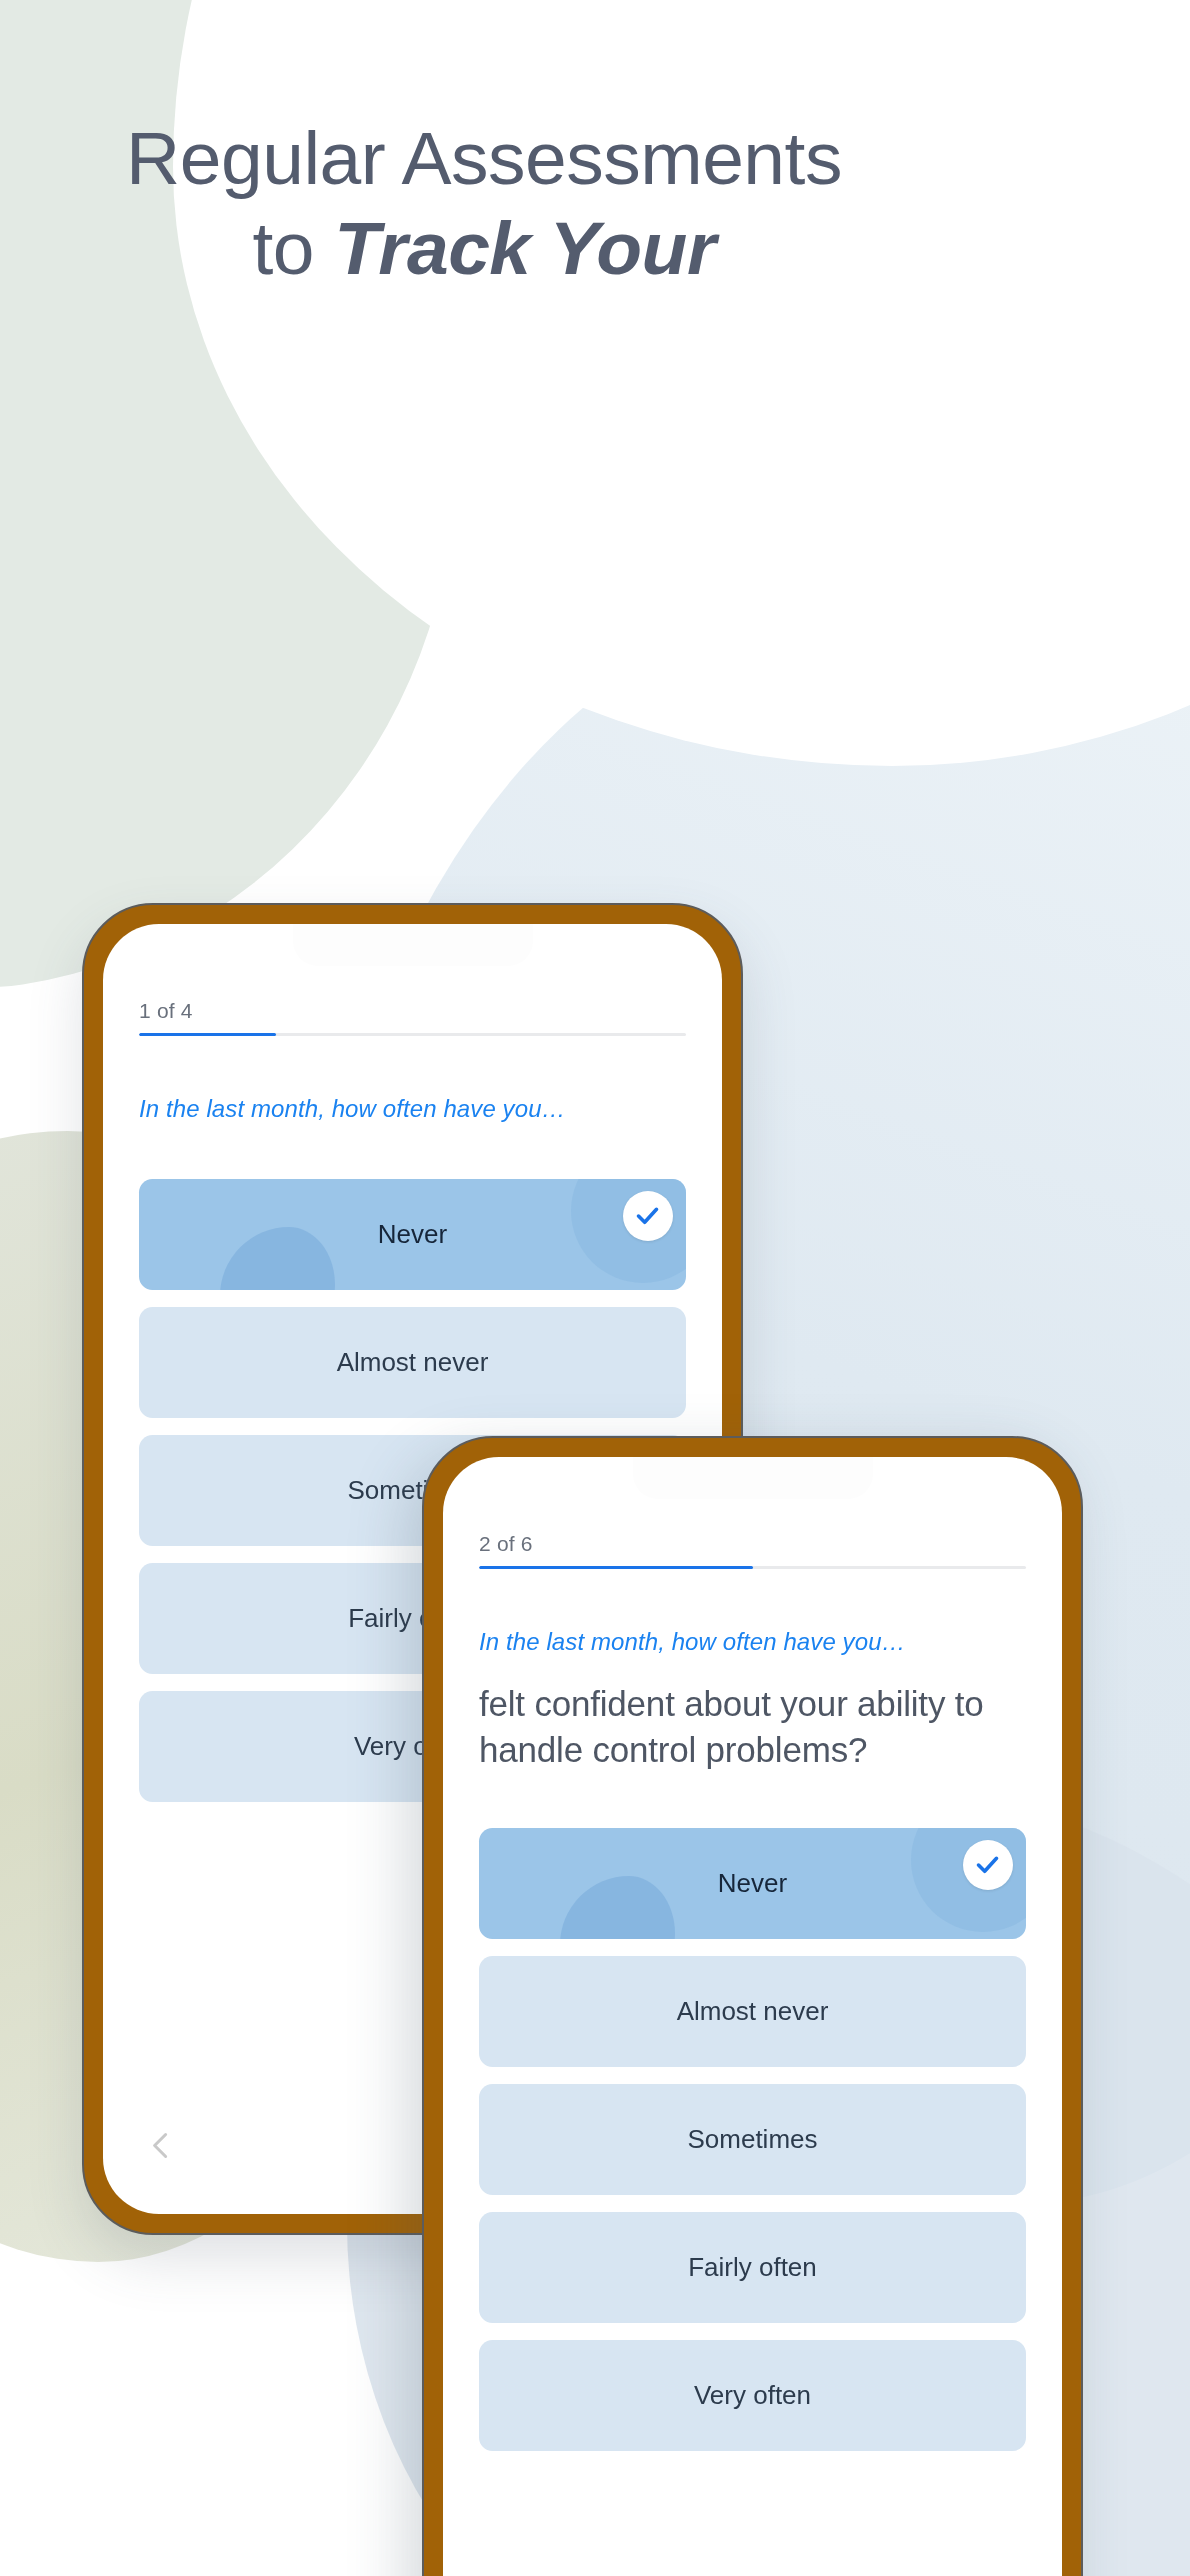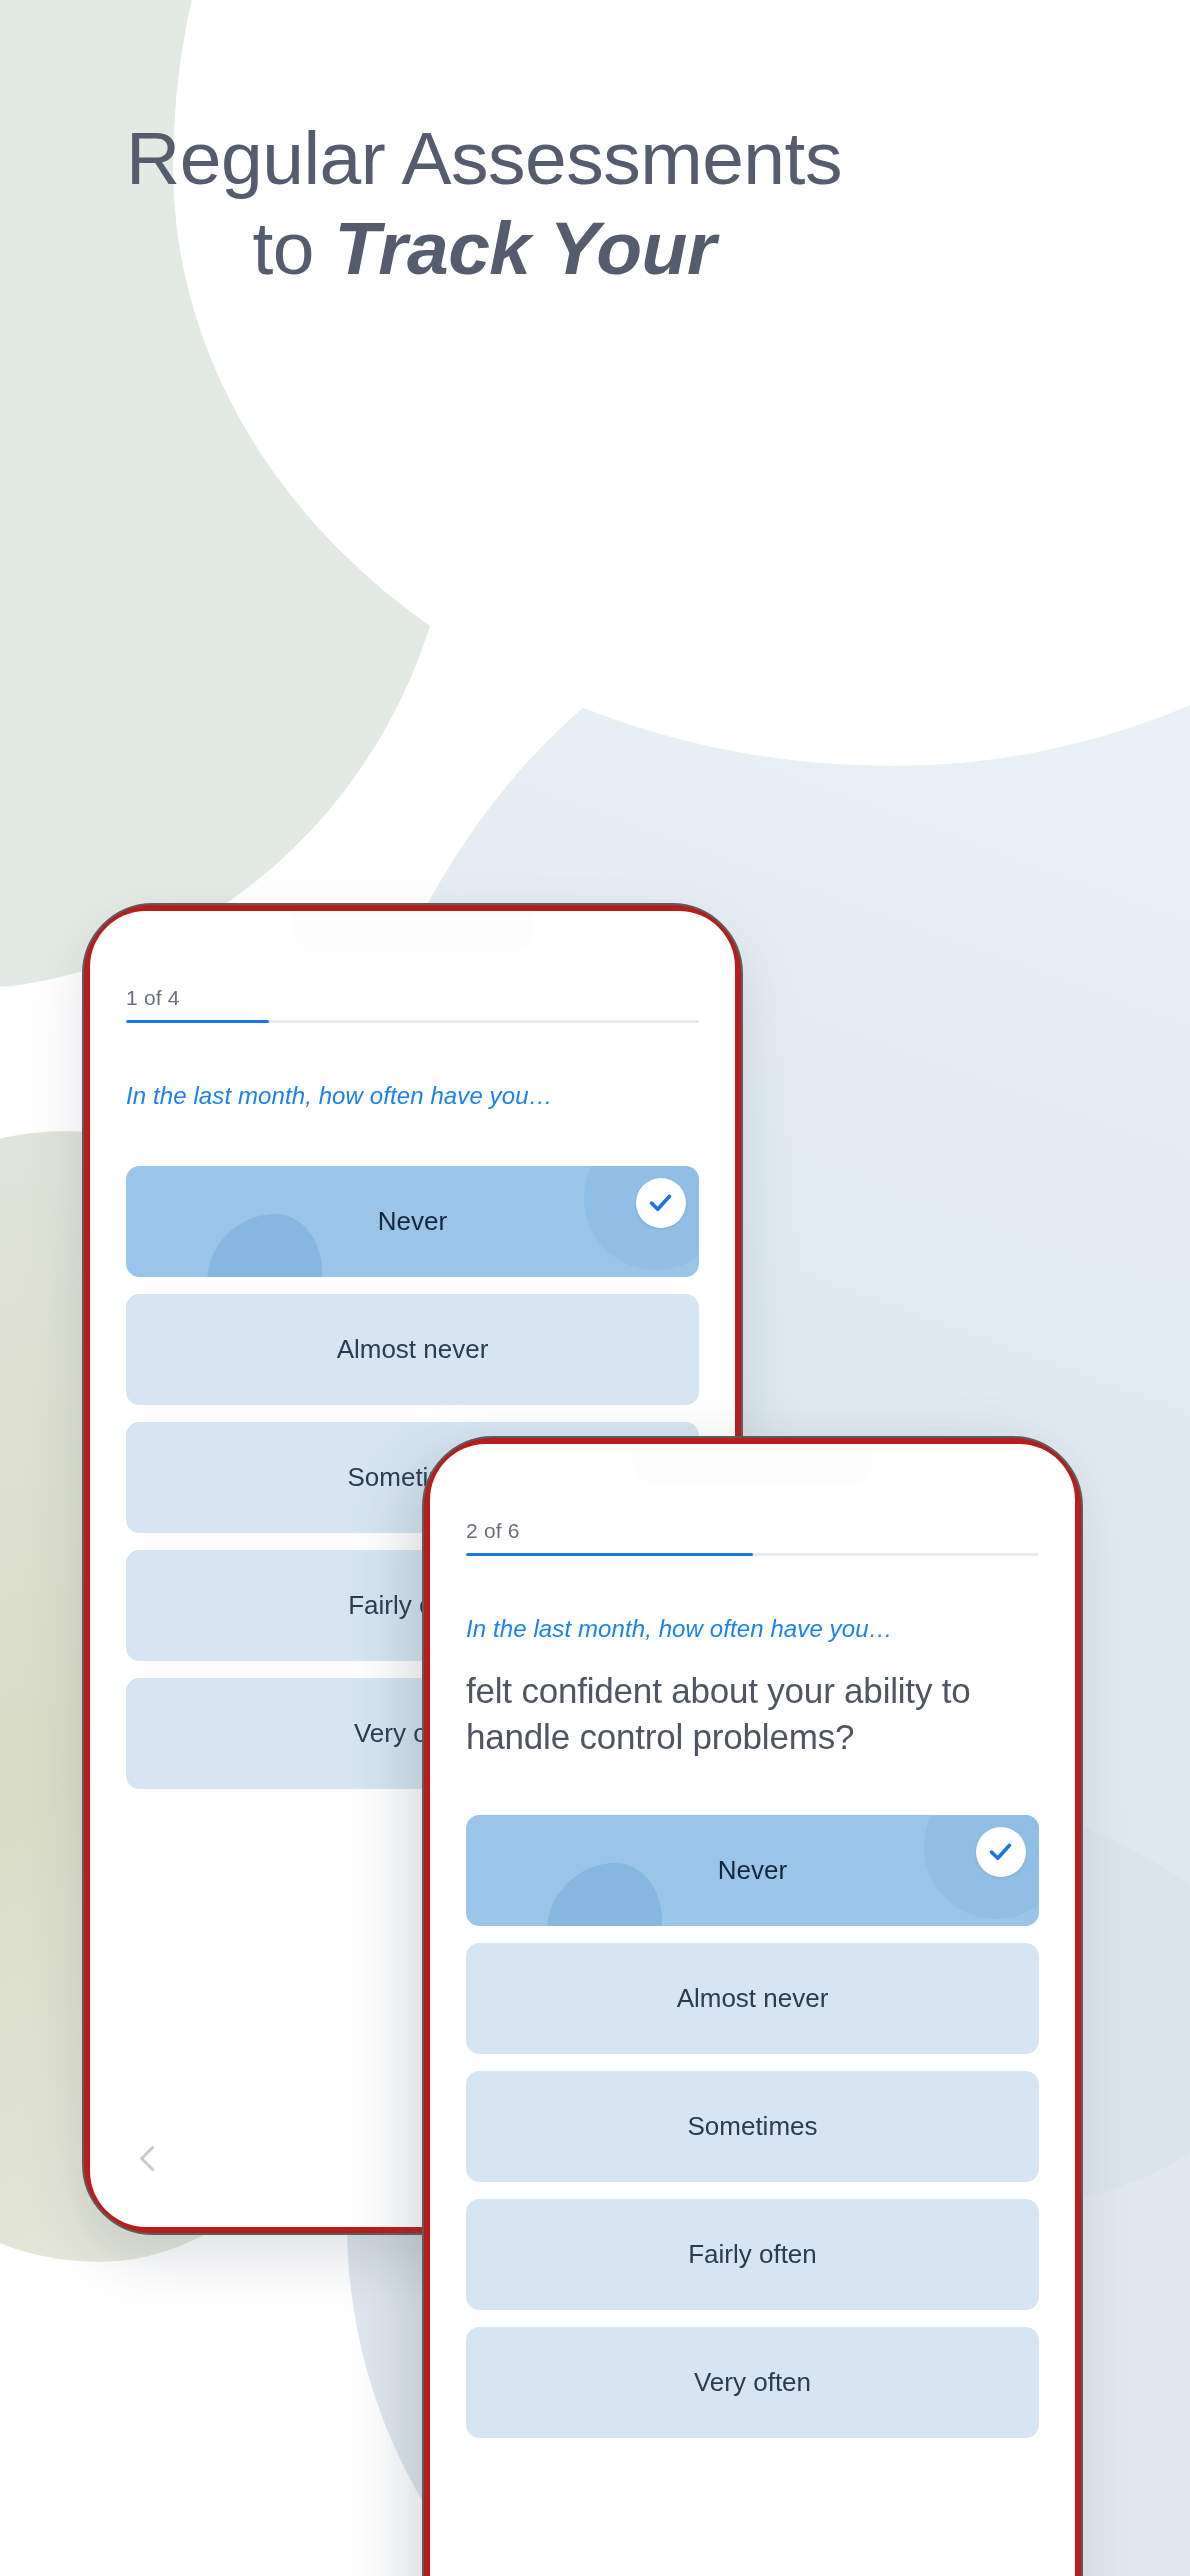--- a/index.html
+++ b/index.html
@@ -86,24 +86,24 @@
     font-weight: 300;
     letter-spacing: -0.5px;
     padding: 0 42px;
   }
   .headline b { font-weight: 700; font-style: italic; }
 
   
   .phone {
     position: absolute;
     z-index: 4;
-    background: #b91c1c;
+    background: #a16207;
     border: 2.9px solid #5c5c5c;
     border-radius: 71px;
-    padding: 6px;
+    padding: 19px;
     box-shadow: 0 25px 54px rgba(70,85,100,.17);
   }
   .phone-inner {
     position: relative;
     background: #ffffff;
     border-radius: 56px;
     width: 100%;
     height: 100%;
     overflow: hidden;
   }

